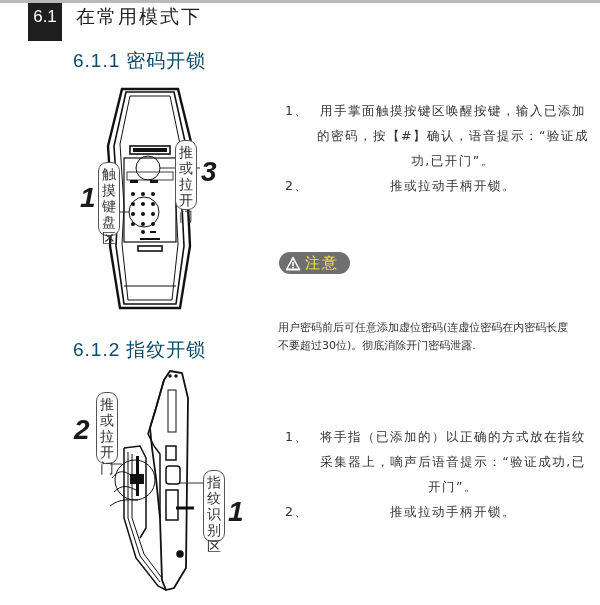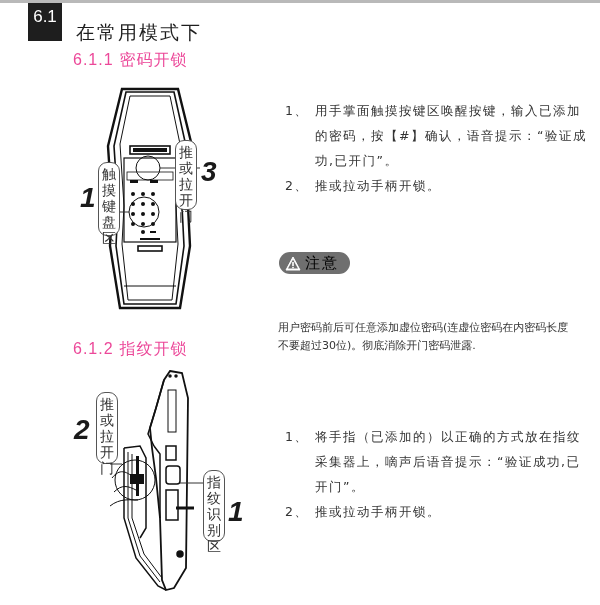--- a/index.html
+++ b/index.html
@@ -7,30 +7,30 @@
     width: 600px; height: 605px; position: relative; overflow: hidden;
     background: #ffffff; color: #2a2a2a;
     font-family: "DejaVu Sans", sans-serif;
   }
   .top-rule { position: absolute; left: 0; top: 0; width: 600px; height: 3px; background: #b9b9b9; }
   .sec-badge {
     position: absolute; left: 28px; top: 3px; width: 34px; height: 38px;
     background: #1e1e1e; color: #ffffff; font-size: 17px; line-height: 27px; text-align: center;
     font-family: "Liberation Sans", sans-serif;
   }
-  .sec-title { position: absolute; left: 76px; top: 21px; font-size: 19px; line-height: 24px; color: #1e1e1e; letter-spacing: 2px; font-family: Liberation Serif, serif; }
-  .sub-title { position: absolute; font-size: 16px; line-height: 20px; color: #ec4899; letter-spacing: 1px; }
+  .sec-title { position: absolute; left: 76px; top: 4px; font-size: 19px; line-height: 24px; color: #1e1e1e; letter-spacing: 2px; }
+  .sub-title { position: absolute; font-size: 19px; line-height: 20px; color: #0c4a6e; letter-spacing: 1px; }
   .sub-title .num { font-family: "Liberation Sans", sans-serif; margin-right: 6px; }
   .steps { position: absolute; font-size: 12.5px; line-height: 25px; color: #333; letter-spacing: 1.5px; }
   .steps .item { display: flex; }
   .steps .idx { width: 30px; flex: none; }
-  .steps .txt { width: 276px; }
+  .steps .txt { width: 276px; text-align: center; }
   .note-badge {
     position: absolute; left: 279px; top: 252px; width: 71px; height: 22px;
-    background: #6f6f6f; border-radius: 11px; color: #000000;
+    background: #6f6f6f; border-radius: 11px; color: #fde047;
     display: flex; align-items: center; padding-left: 6px; box-sizing: border-box;
     font-size: 15px; letter-spacing: 2px;
   }
   .note-badge svg { margin-right: 4px; }
   .note-text { position: absolute; left: 278px; top: 279px; width: 300px; font-size: 11px; line-height: 18px; color: #333; margin-top: 40px; }
   .callout {
     position: absolute; border: 1.3px solid #555; border-radius: 9px; background: #fff;
     font-size: 14px; line-height: 16px; text-align: center; color: #333; padding: 3px 0; box-sizing: border-box;
     width: 22px;
   }

